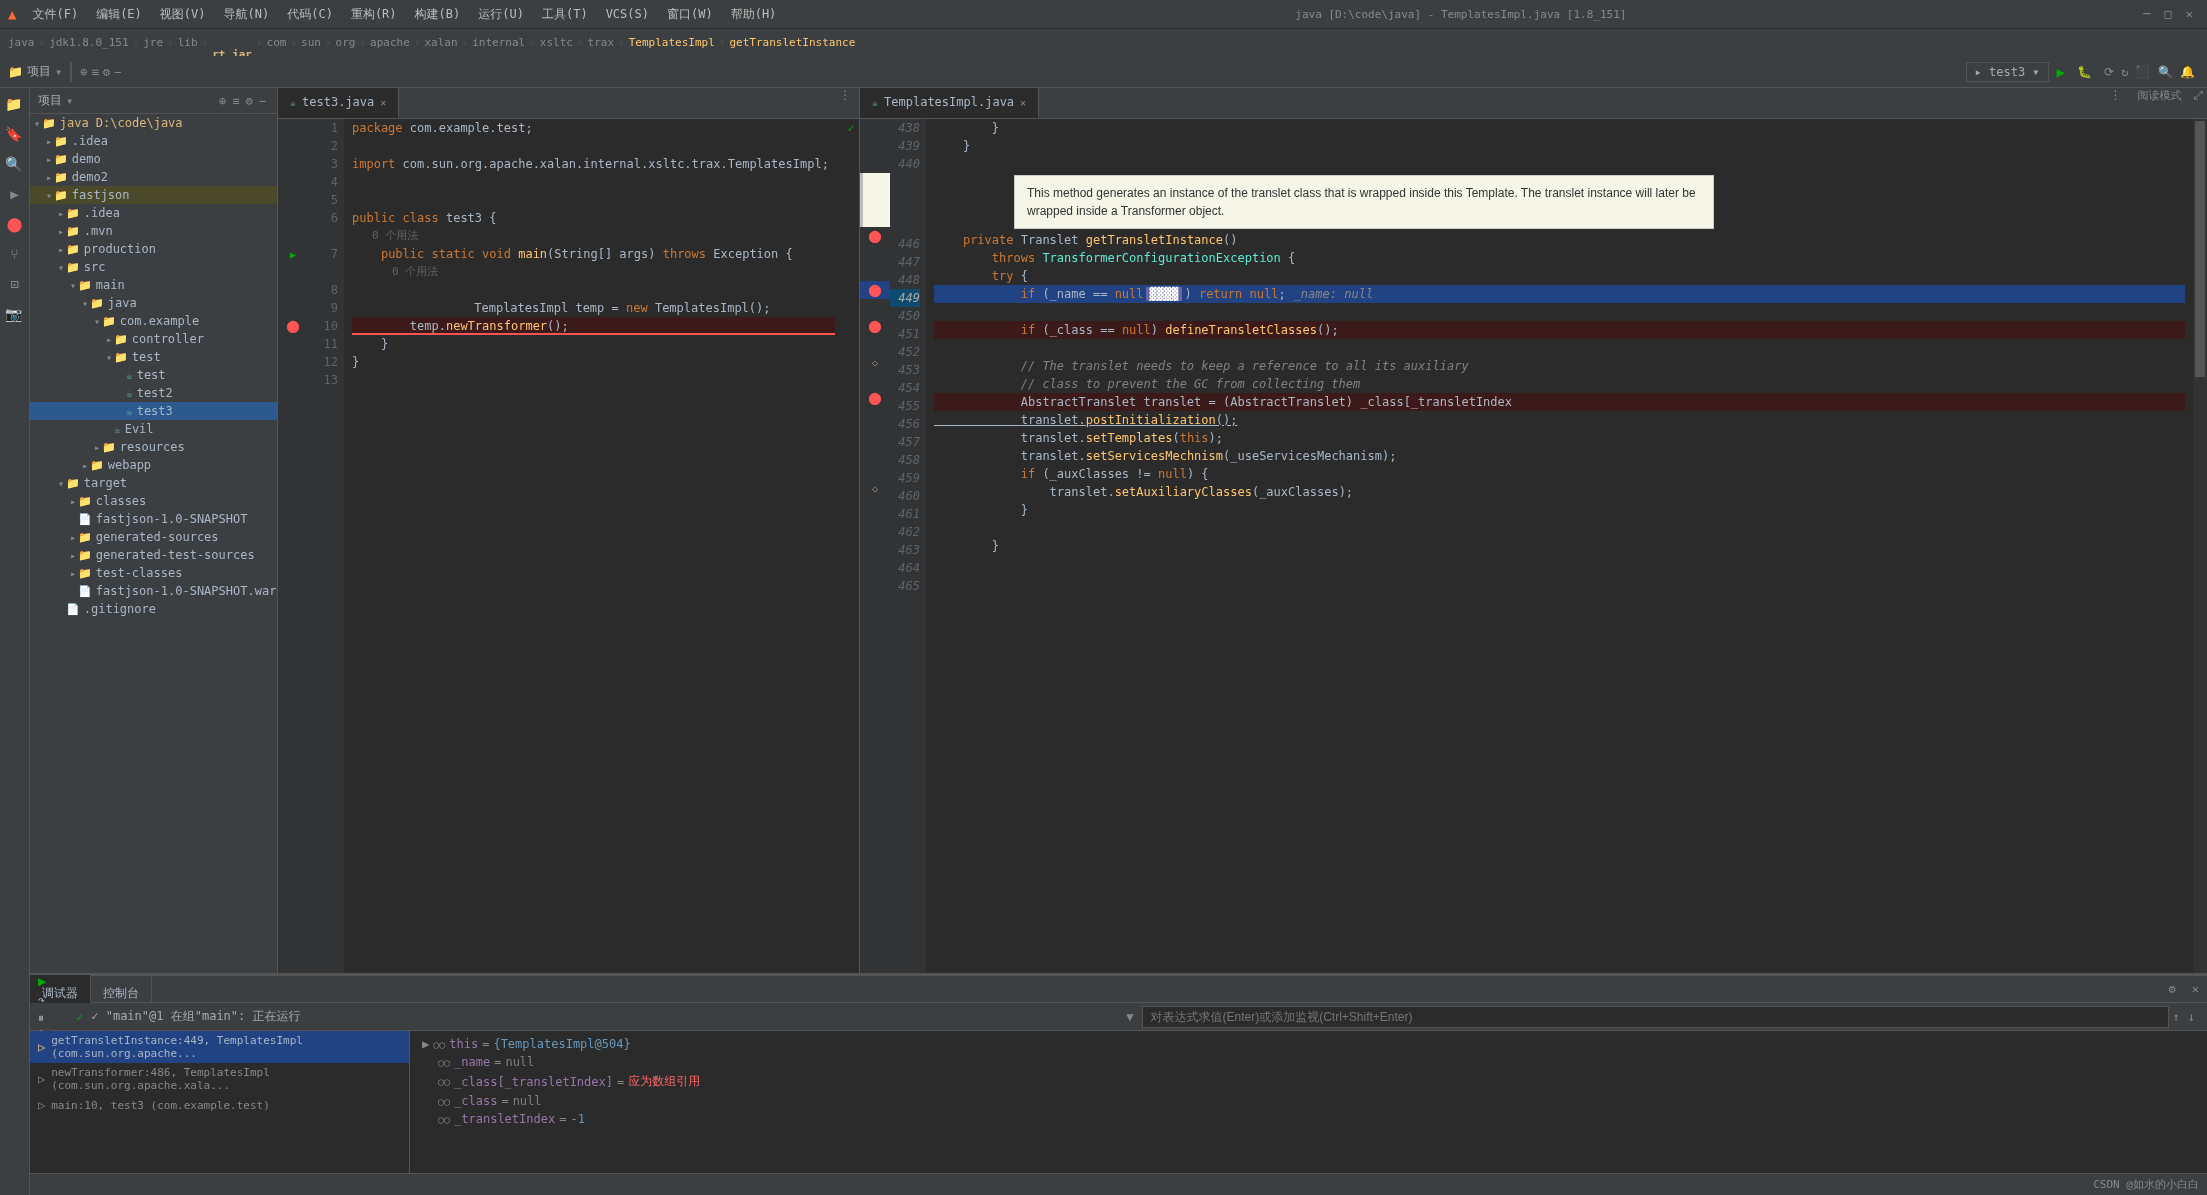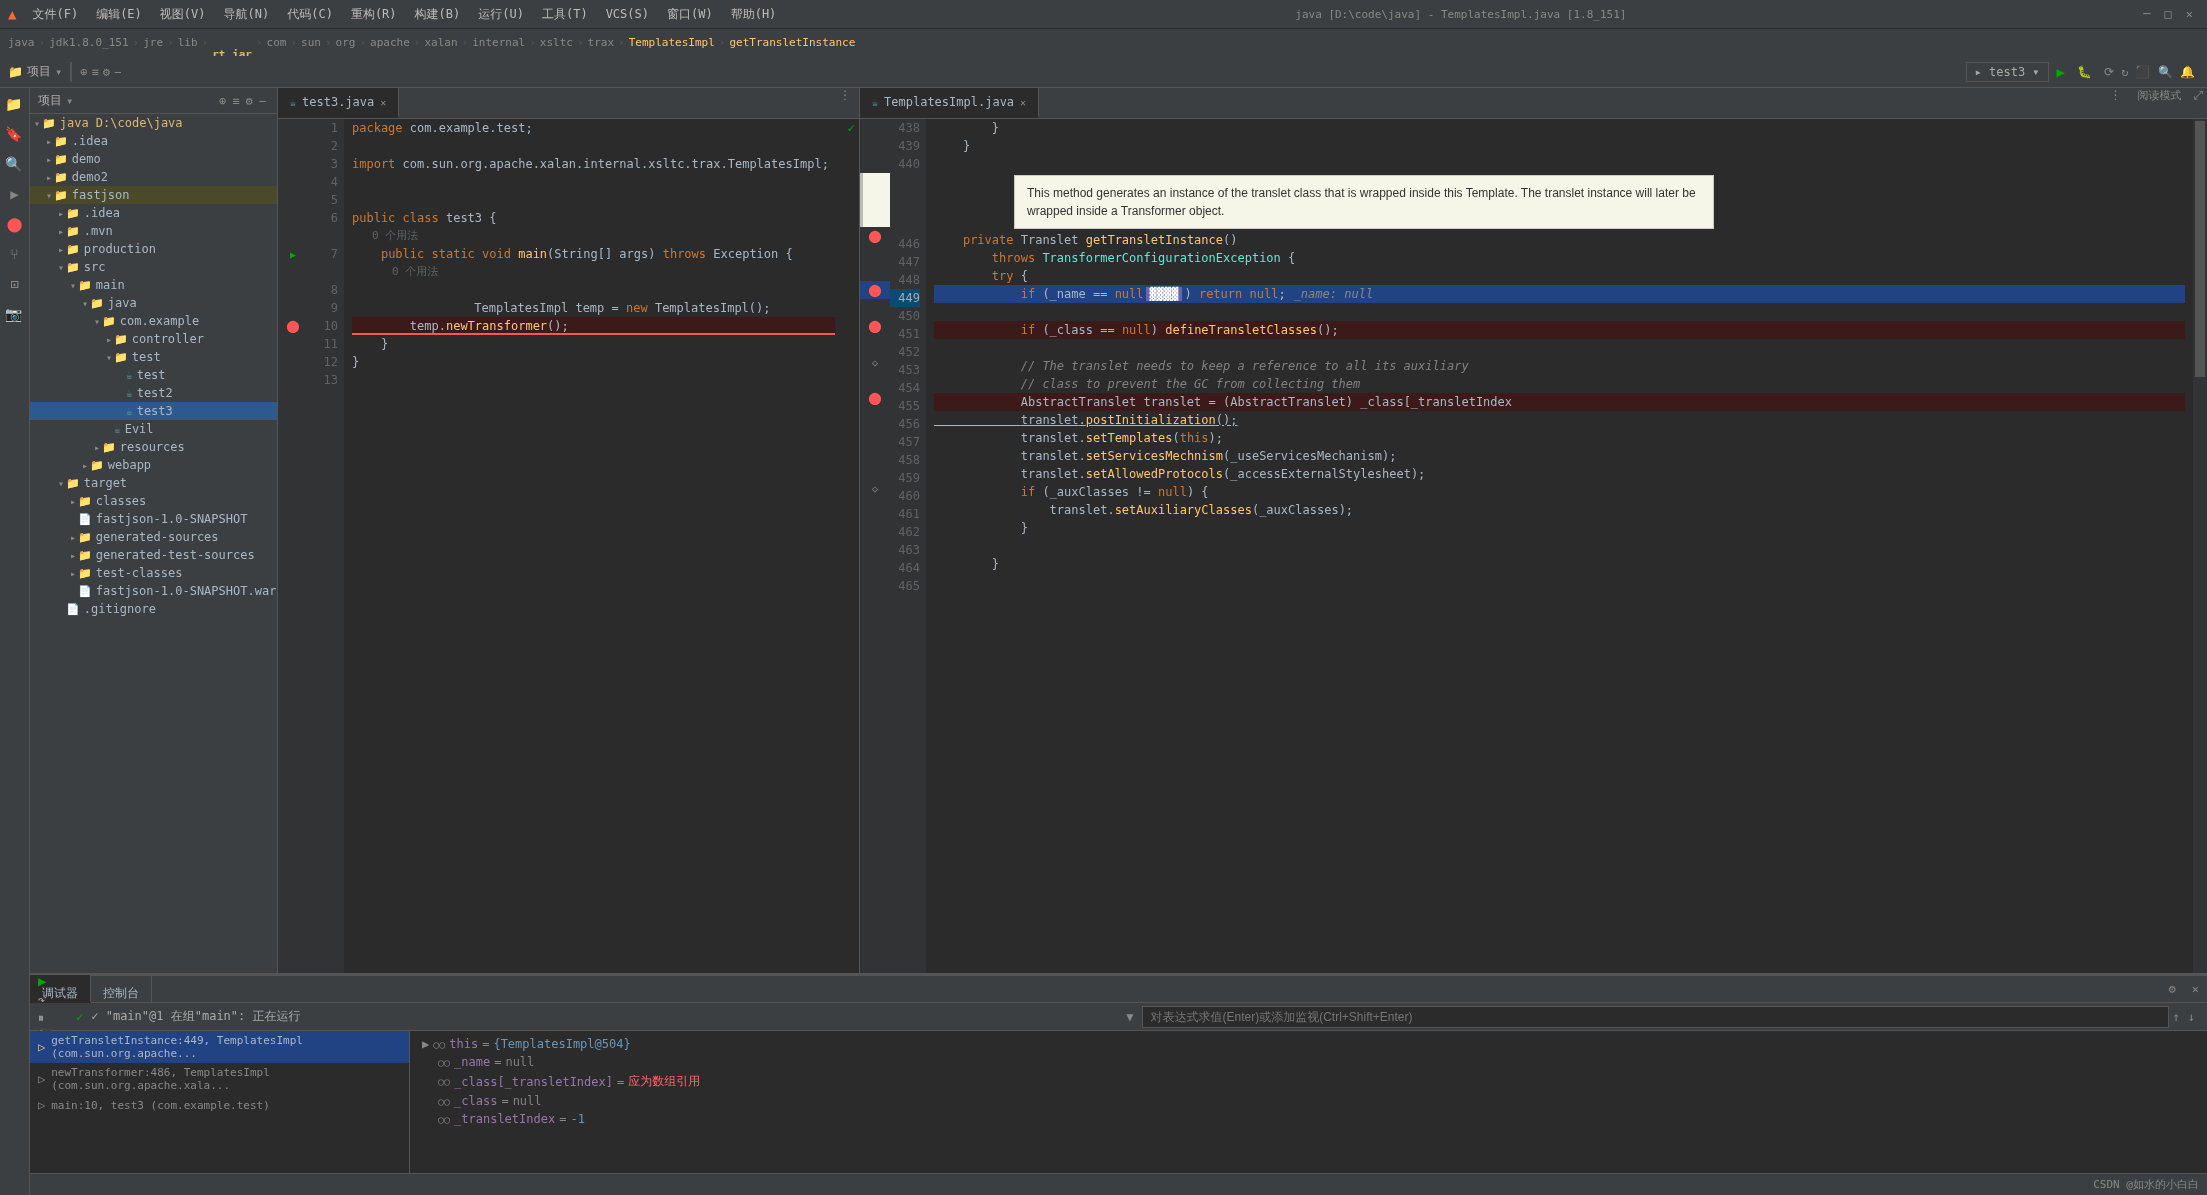--- a/index.html
+++ b/index.html
@@ -450,21 +450,21 @@
                 <div style="height:18px;display:flex;align-items:center;justify-content:center;">
                   <span style="color:#888;font-size:10px;">◇</span>
                 </div>
                 <div style="height:18px;"></div>
                 <div style="height:18px;"></div>
                 <div style="height:18px;"></div>
                 <div style="height:18px;"></div>
                 <div style="height:18px;"></div>
               </div>
 
-              <div style="width:36px;background:#313335;text-align:right;padding-right:6px;color:#606366;font-size:12px;line-height:18px;display:flex;flex-direction:column;">
+              <div style="width:36px;background:#313335;text-align:right;padding-right:6px;color:#606366;font-size:12px;line-height:18px;display:flex;flex-direction:column;font-style:italic;">
                 <div style="height:18px;">438</div>
                 <div style="height:18px;">439</div>
                 <div style="height:18px;">440</div>
                 <div style="height:54px;"></div>
                 <div style="height:18px;margin-top:8px;">446</div>
                 <div style="height:18px;">447</div>
                 <div style="height:18px;">448</div>
                 <div style="height:18px;background:#0c4a6e;color:#aaa;">449</div>
                 <div style="height:18px;">450</div>
                 <div style="height:18px;">451</div>
@@ -499,21 +499,20 @@
                   <div style="height:18px;white-space:pre;background:#214283;">            <span class="kw">if</span> (<span style="color:#a9b7c6;">_name</span> == <span class="kw">null</span><span style="background:#6666aa;color:#fff;padding:0 4px;margin:0 2px;">▓▓▓▓</span>) <span class="kw">return</span> <span class="kw">null</span>;<span style="color:#888;margin-left:8px;font-style:italic;">_name: null</span></div>
                   <div style="height:18px;"></div>
                   <div style="height:18px;white-space:pre;background:#3d1a1a;">            <span class="kw">if</span> (<span style="color:#a9b7c6;">_class</span> == <span class="kw">null</span>) <span class="fn">defineTransletClasses</span>();</div>
                   <div style="height:18px;"></div>
                   <div style="height:18px;white-space:pre;">            <span class="cmt">// The translet needs to keep a reference to all its auxiliary</span></div>
                   <div style="height:18px;white-space:pre;">            <span class="cmt">// class to prevent the GC from collecting them</span></div>
                   <div style="height:18px;white-space:pre;background:#3d1a1a;">            <span style="color:#a9b7c6;">AbstractTranslet translet</span> = (<span style="color:#a9b7c6;">AbstractTranslet</span>) <span style="color:#a9b7c6;">_class[_transletIndex</span></div>
                   <div style="height:18px;white-space:pre;text-decoration:underline;">            <span style="color:#a9b7c6;">translet</span>.<span class="fn">postInitialization</span>();</div>
                   <div style="height:18px;white-space:pre;">            <span style="color:#a9b7c6;">translet</span>.<span class="fn">setTemplates</span>(<span class="kw">this</span>);</div>
                   <div style="height:18px;white-space:pre;">            <span style="color:#a9b7c6;">translet</span>.<span class="fn">setServicesMechnism</span>(<span style="color:#a9b7c6;">_useServicesMechanism</span>);</div>
-                  <div style="height:18px;white-space:pre;">            <span style="color:#a9b7c6;">translet</span>.<span class="fn">setAllowedProtocols</span>(<span style="color:#a9b7c6;">_accessExternalStylesheet</span>);</div>
                   <div style="height:18px;white-space:pre;">            <span class="kw">if</span> (<span style="color:#a9b7c6;">_auxClasses</span> != <span class="kw">null</span>) {</div>
                   <div style="height:18px;white-space:pre;">                <span style="color:#a9b7c6;">translet</span>.<span class="fn">setAuxiliaryClasses</span>(<span style="color:#a9b7c6;">_auxClasses</span>);</div>
                   <div style="height:18px;white-space:pre;">            }</div>
                   <div style="height:18px;"></div>
                   <div style="height:18px;white-space:pre;">        }</div>
                 </div>
               </div>
 
               <div style="width:14px;background:#313335;display:flex;flex-direction:column;">
                 <div style="height:30%;background:#555;margin:2px;"></div>

